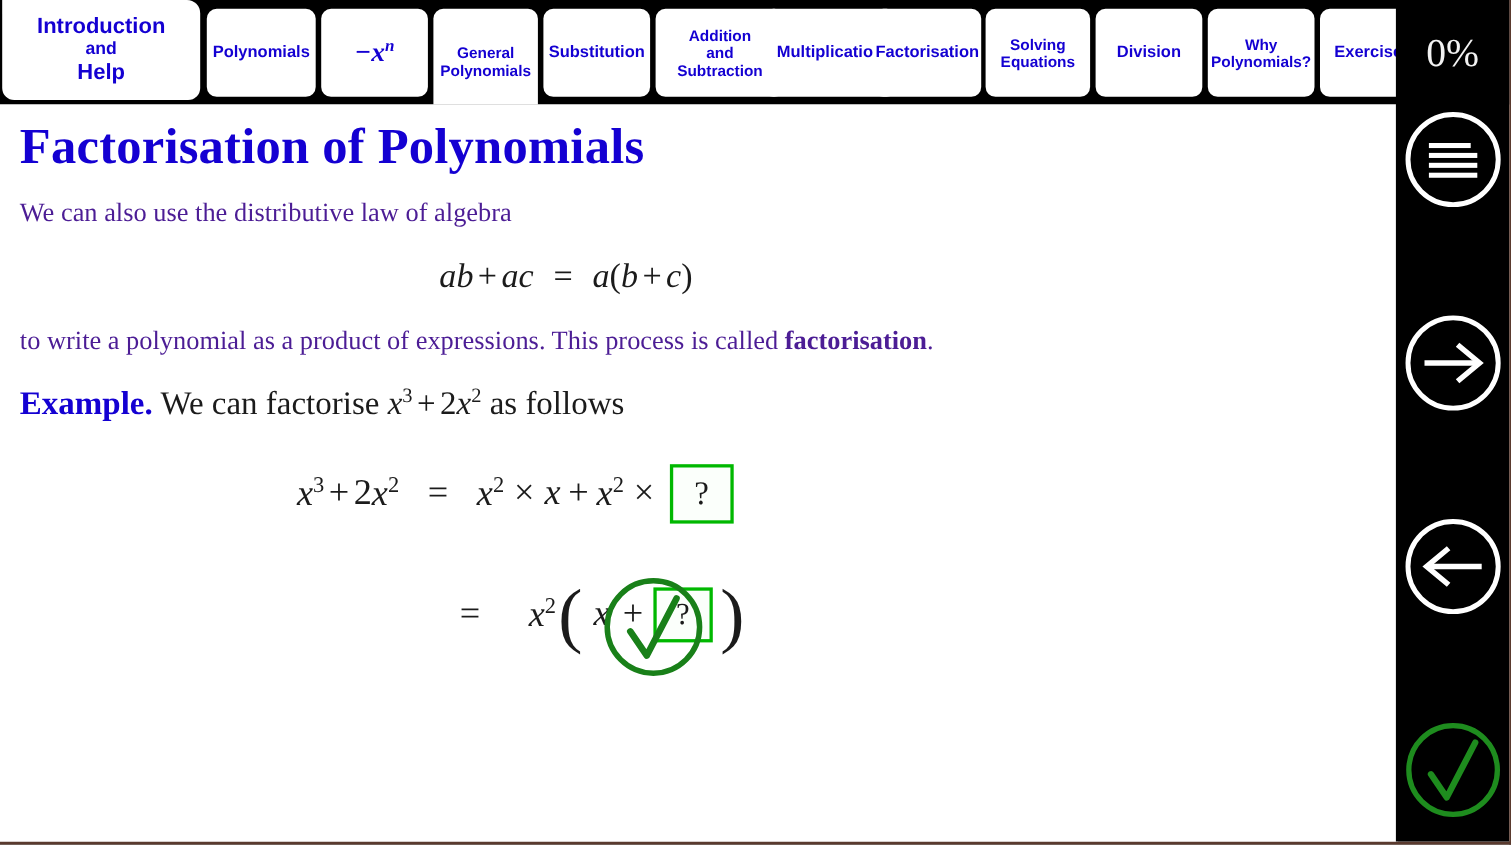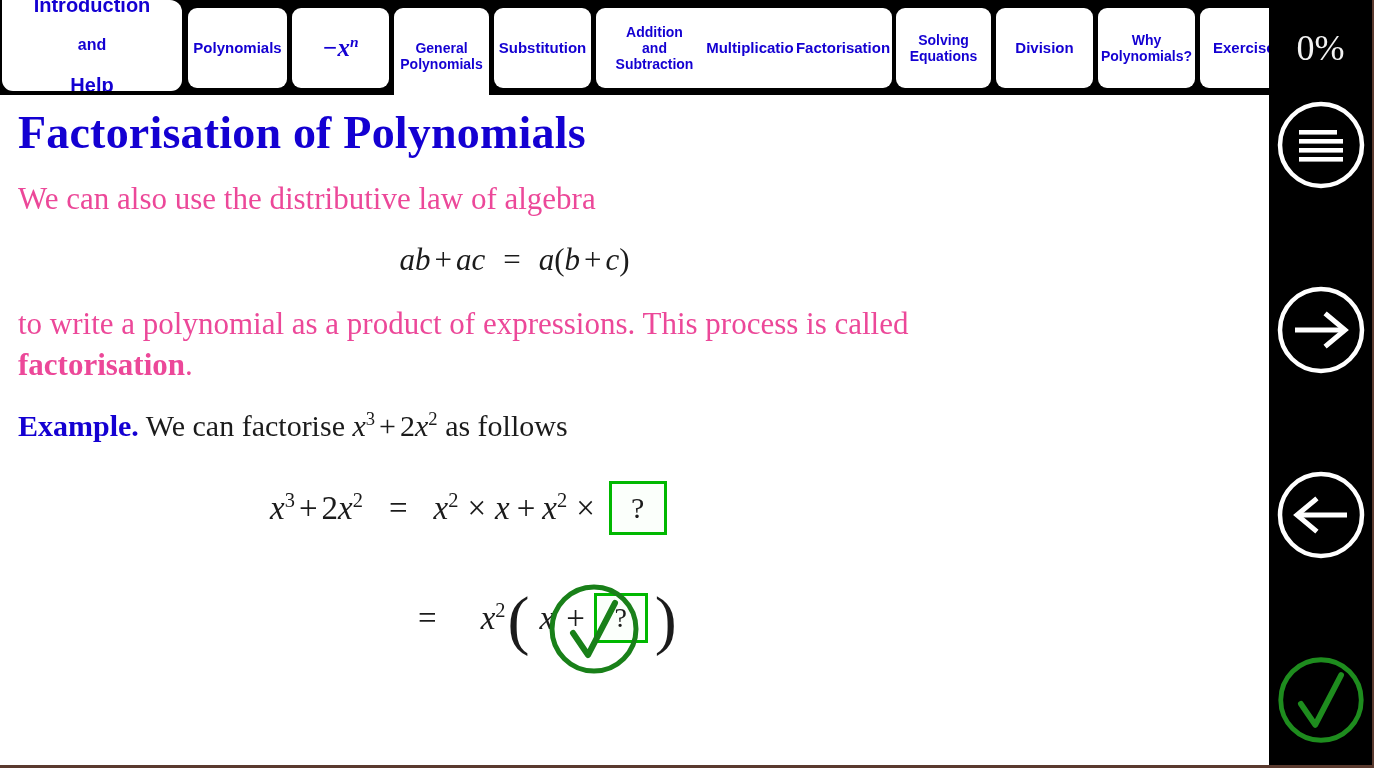--- a/index.html
+++ b/index.html
@@ -45,21 +45,20 @@
     font-family: "Liberation Sans", sans-serif;
     font-weight: bold;
     line-height: 1.16;
     cursor: pointer;
     overflow: hidden;
     padding: 0 3px;
   }
 
   .tab.active {
     border-radius: 11px;
-    gap: 19px;
   }
 
   .tab .tline { display: block; white-space: nowrap; }
 
   .tab-math {
     font-family: "Liberation Serif", serif;
     font-style: italic;
     font-weight: bold;
     font-size: 25px;
     color: #1400d2;
@@ -84,22 +83,22 @@
     color: #1400d2;
     font-family: "Liberation Serif", serif;
     font-size: 46px;
     font-weight: bold;
     letter-spacing: 0.2px;
     line-height: 1.05;
     margin-bottom: 22px;
   }
 
   .para {
-    color: #ec4899;
-    font-size: 31px;
+    color: #4c1d95;
+    font-size: 24px;
     line-height: 1.32;
     max-width: 990px;
     margin-bottom: 10px;
   }
 
   .para .bold { font-weight: bold; }
 
   .eq-display {
     text-align: center;
     font-size: 31px;

